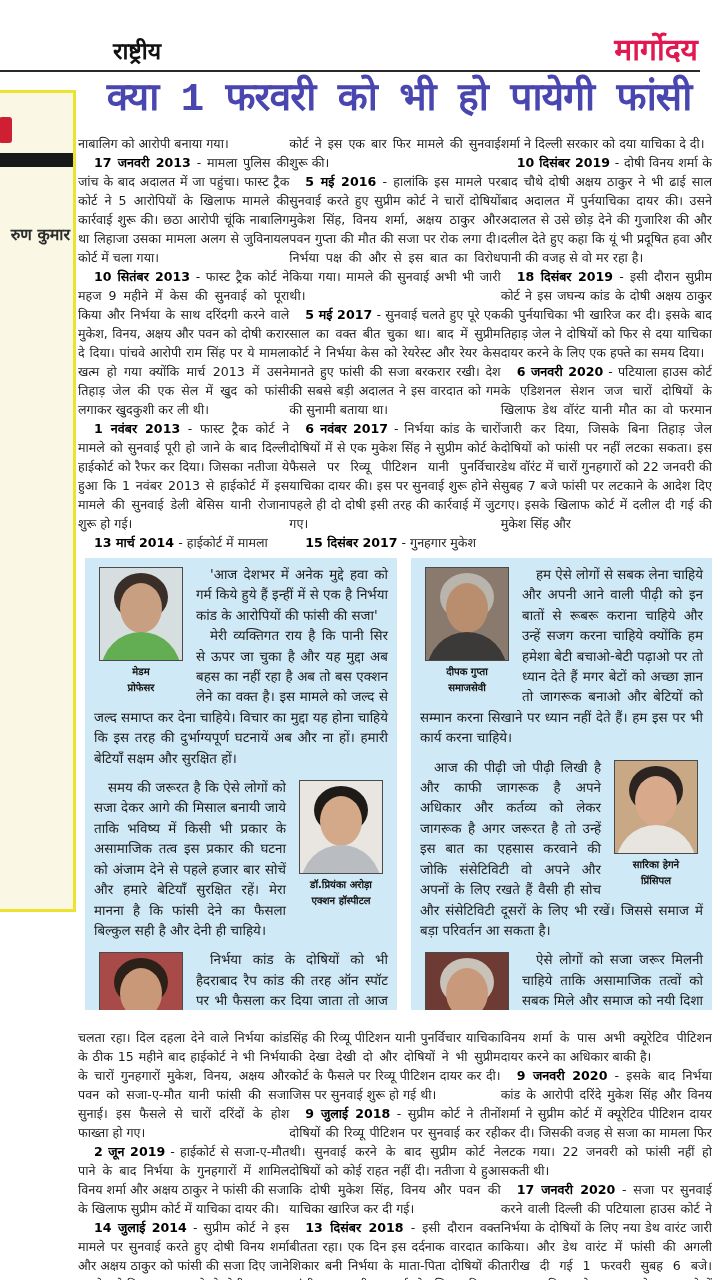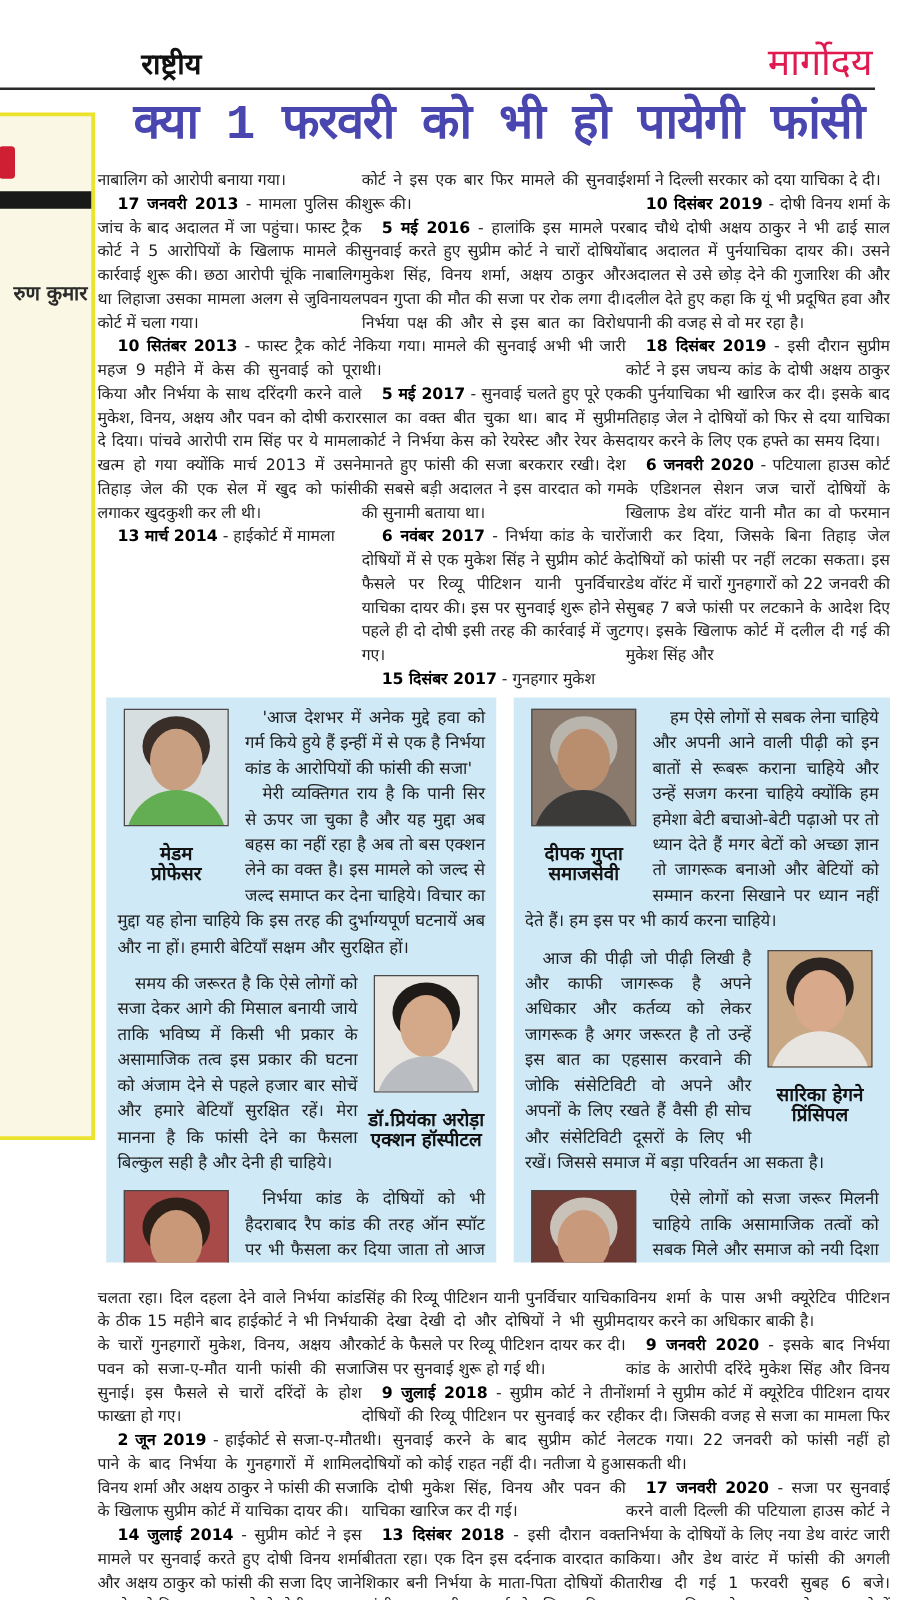--- a/index.html
+++ b/index.html
@@ -11,21 +11,21 @@
   .side-strip{position:absolute;left:-24px;top:90px;width:100px;height:822px;
               background:#faf8e4;border:3px solid #ece32e;box-sizing:border-box;}
   .strip-red{position:absolute;left:20px;top:24px;width:13px;height:26px;
              background:#cf2033;border-radius:3px;}
   .strip-black-bar{position:absolute;left:0;top:60px;width:94px;height:14px;background:#191919;}
   .strip-text{position:absolute;left:0;top:130px;width:94px;text-align:right;padding-right:3px;
               font-weight:bold;font-size:16px;color:#2b2b2b;box-sizing:border-box;}
 
   
   .section-label{position:absolute;left:113px;top:34px;font-size:23px;font-weight:bold;color:#111;}
-  .masthead{position:absolute;right:22px;top:28px;font-size:30px;font-weight:normal;margin-left:10px;}
+  .masthead{position:absolute;right:22px;top:28px;font-size:30px;font-weight:bold;margin-left:10px;}
   .header-rule{position:absolute;left:0;top:70px;width:700px;height:2px;background:#2a2a2a;}
 
   
   .headline{position:absolute;left:86px;top:74px;width:626px;margin:0;text-align:center;
             font-size:39px;line-height:52px;font-weight:bold;letter-spacing:-1px;font-family:Liberation Mono, monospace;}
 
   
   .cols{position:absolute;left:78px;width:634px;display:flex;gap:0;overflow:hidden;}
   #top-cols{top:134px;height:422px;}
   #bottom-cols{top:1028px;height:252px;}
@@ -42,21 +42,21 @@
   #quote-box-right{flex:1 1 auto;}
   .quote{margin-bottom:9px;}
   .quote::after{content:"";display:block;clear:both;}
   .qphoto{width:94px;text-align:center;}
   .qphoto.left{float:left;margin:2px 8px 2px 0;}
   .qphoto.right{float:right;margin:2px 0 2px 8px;}
   .photo{width:82px;height:92px;border:1px solid #4a4a4a;position:relative;overflow:hidden;margin:0 auto;}
   .ph-hair{position:absolute;top:5px;left:14px;width:54px;height:48px;border-radius:50%;}
   .ph-face{position:absolute;top:15px;left:20px;width:42px;height:50px;border-radius:50%;}
   .ph-body{position:absolute;bottom:-14px;left:1px;width:80px;height:42px;border-radius:40px 40px 0 0;}
-  .caption{margin-top:14px;font-weight:bold;font-size:15px;line-height:16px;color:#121212;}
+  .caption{margin-top:3px;font-weight:bold;font-size:10px;line-height:16px;color:#121212;}
   .qtext{margin:0;text-indent:14px;}
   .qlead{text-indent:14px;}
 </style>
 </head>
 <body>
 
 <div class="page">
 
   <div class="side-strip">
     <div class="strip-red"></div>
@@ -68,20 +68,21 @@
   <span class="masthead" id="masthead" style="color: rgb(224, 26, 80);">मार्गोदय</span>
   <div class="header-rule"></div>
 
   <h1 class="headline" id="headline" style="color: rgb(74, 70, 176);">क्या 1 फरवरी को भी हो पायेगी फांसी</h1>
 
   <div class="cols" id="top-cols">
       <div class="col">
         <p class="para">नाबालिग को आरोपी बनाया गया।</p>
         <p class="para dated"><b class="pdate">17 जनवरी 2013</b> - मामला पुलिस की जांच के बाद अदालत में जा पहुंचा। फास्ट ट्रैक कोर्ट ने 5 आरोपियों के खिलाफ मामले की कार्रवाई शुरू की। छठा आरोपी चूंकि नाबालिग था लिहाजा उसका मामला अलग से जुविनायल कोर्ट में चला गया।</p>
         <p class="para dated"><b class="pdate">10 सितंबर 2013</b> - फास्ट ट्रैक कोर्ट ने महज 9 महीने में केस की सुनवाई को पूरा किया और निर्भया के साथ दरिंदगी करने वाले मुकेश, विनय, अक्षय और पवन को दोषी करार दे दिया। पांचवे आरोपी राम सिंह पर ये मामला खत्म हो गया क्योंकि मार्च 2013 में उसने तिहाड़ जेल की एक सेल में खुद को फांसी लगाकर खुदकुशी कर ली थी।</p>
+        <p class="para dated"><b class="pdate">1 नवंबर 2013</b> - फास्ट ट्रैक कोर्ट ने मामले को सुनवाई पूरी हो जाने के बाद दिल्ली हाईकोर्ट को रैफर कर दिया। जिसका नतीजा ये हुआ कि 1 नवंबर 2013 से हाईकोर्ट में इस मामले की सुनवाई डेली बेसिस यानी रोजाना शुरू हो गई।</p>
         <p class="para dated"><b class="pdate">13 मार्च 2014</b> - हाईकोर्ट में मामला</p>
       </div>
       <div class="col">
         <p class="para">कोर्ट ने इस एक बार फिर मामले की सुनवाई शुरू की।</p>
         <p class="para dated"><b class="pdate">5 मई 2016</b> - हालांकि इस मामले पर सुनवाई करते हुए सुप्रीम कोर्ट ने चारों दोषियों मुकेश सिंह, विनय शर्मा, अक्षय ठाकुर और पवन गुप्ता की मौत की सजा पर रोक लगा दी। निर्भया पक्ष की और से इस बात का विरोध किया गया। मामले की सुनवाई अभी भी जारी थी।</p>
         <p class="para dated"><b class="pdate">5 मई 2017</b> - सुनवाई चलते हुए पूरे एक साल का वक्त बीत चुका था। बाद में सुप्रीम कोर्ट ने निर्भया केस को रेयरेस्ट और रेयर केस मानते हुए फांसी की सजा बरकरार रखी। देश की सबसे बड़ी अदालत ने इस वारदात को गम की सुनामी बताया था।</p>
         <p class="para dated"><b class="pdate">6 नवंबर 2017</b> - निर्भया कांड के चारों दोषियों में से एक मुकेश सिंह ने सुप्रीम कोर्ट के फैसले पर रिव्यू पीटिशन यानी पुनर्विचार याचिका दायर की। इस पर सुनवाई शुरू होने से पहले ही दो दोषी इसी तरह की कार्रवाई में जुट गए।</p>
         <p class="para dated"><b class="pdate">15 दिसंबर 2017</b> - गुनहगार मुकेश</p>
       </div>
       <div class="col">

